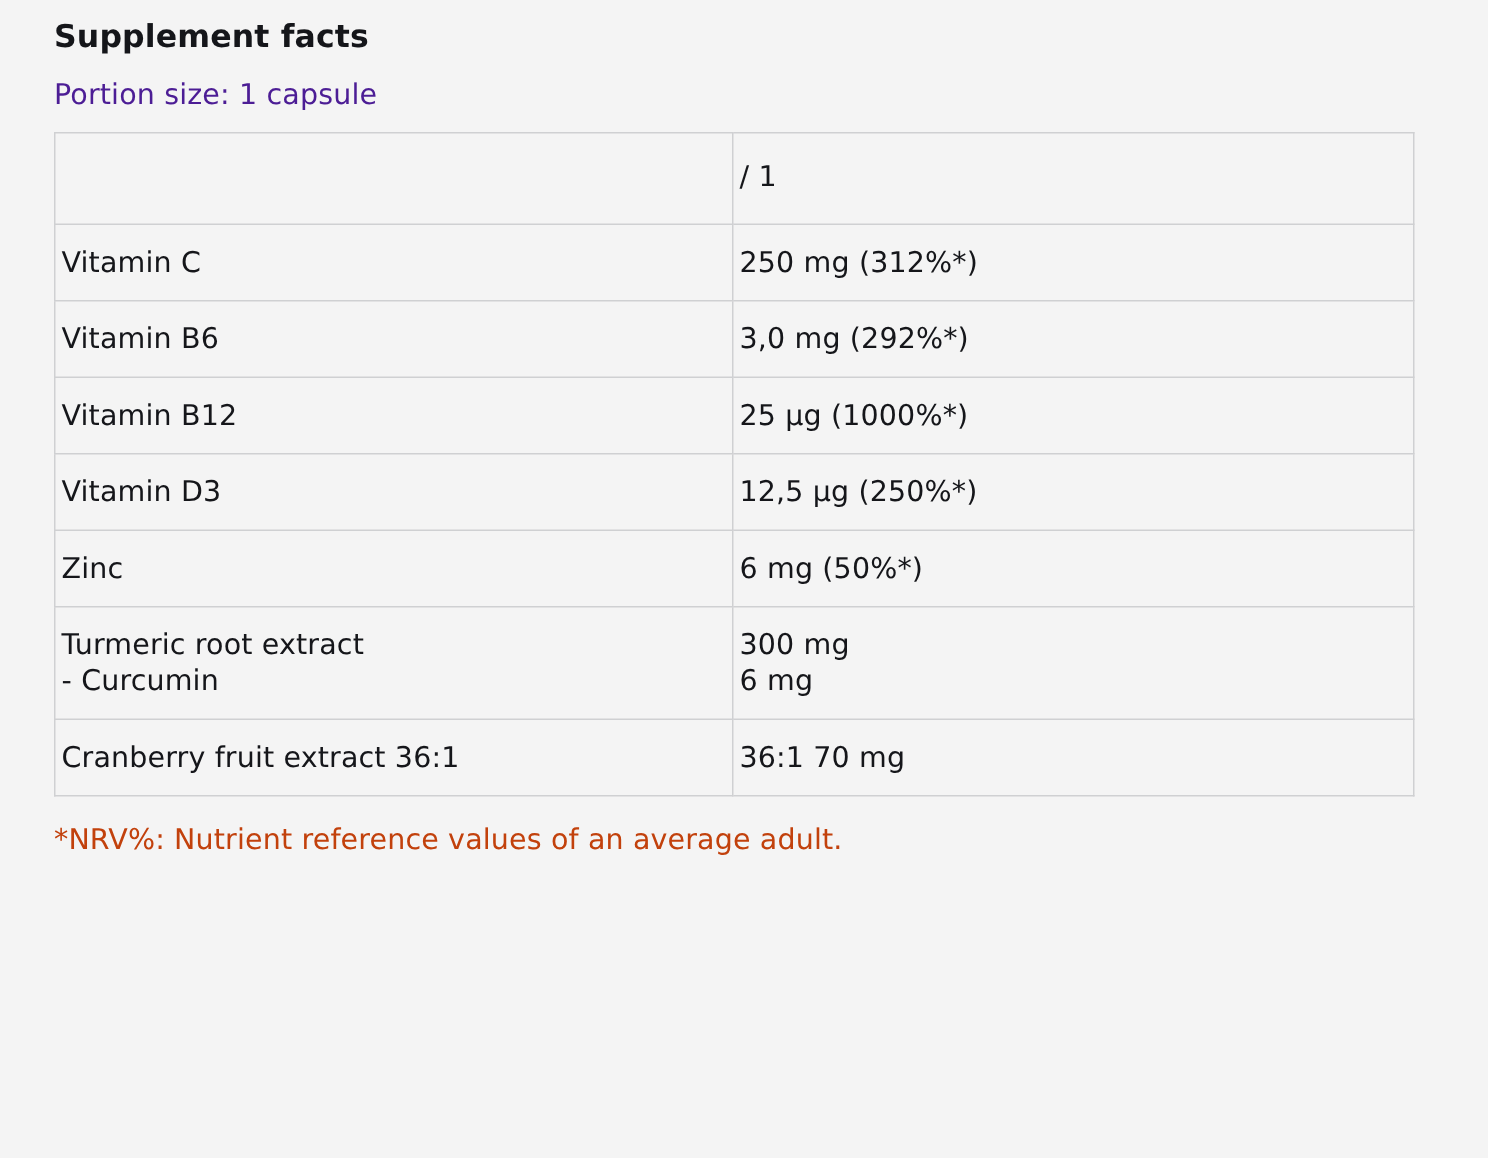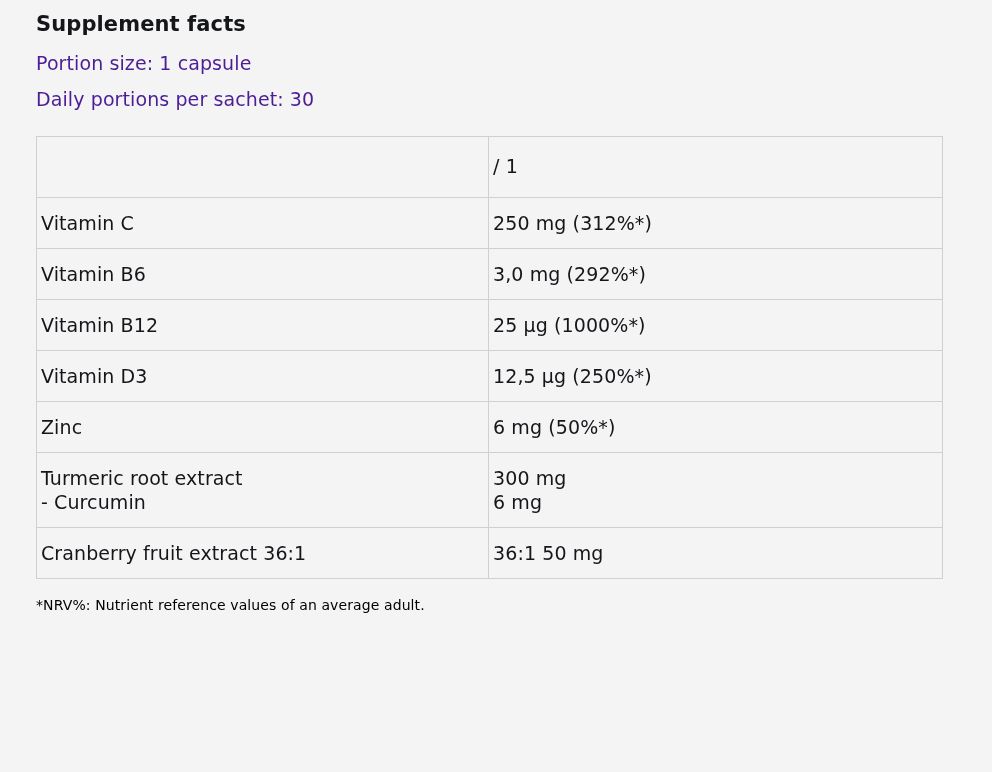--- a/index.html
+++ b/index.html
@@ -64,37 +64,36 @@
     display: inline-block;
   }
   .two-line td {
     padding-bottom: 14px;
   }
   .sub-row-line {
     display: block;
     margin-top: 2px;
   }
   .footnote {
-    font-size: 14px;
+    font-size: 19px;
     font-weight: 400;
     margin: 18px 0 0 0;
-    color: #000000;
+    color: #c2410c;
     letter-spacing: 0.1px;
   }
   .empty-cell { color: transparent; }
 </style>
 </head>
 <body>
 
 <div class="page">
 
   <h1 class="title">Supplement facts</h1>
 
   <p class="meta-line">Portion size: 1 capsule</p>
-  <p class="meta-line second">Daily portions per sachet: 30</p>
 
   <table class="facts">
     <colgroup>
         <col class="c1">
         <col class="c2">
       </colgroup>
     <thead>
       <tr>
         <td class="empty-cell">&nbsp;</td>
         <td><span class="hdr-amount">/ 1</span></td>
@@ -126,19 +125,19 @@
           <span>Turmeric root extract</span>
           <span class="sub-row-line">- Curcumin</span>
         </td>
         <td>
           <span>300 mg</span>
           <span class="sub-row-line">6 mg</span>
         </td>
       </tr>
       <tr>
         <td>Cranberry fruit extract 36:1</td>
-        <td>36:1 50 mg</td>
+        <td>36:1 70 mg</td>
       </tr>
     </tbody>
   </table>
 
   <p class="footnote">*NRV%: Nutrient reference values of an average adult.</p>
 </div>
 
 </body></html>

